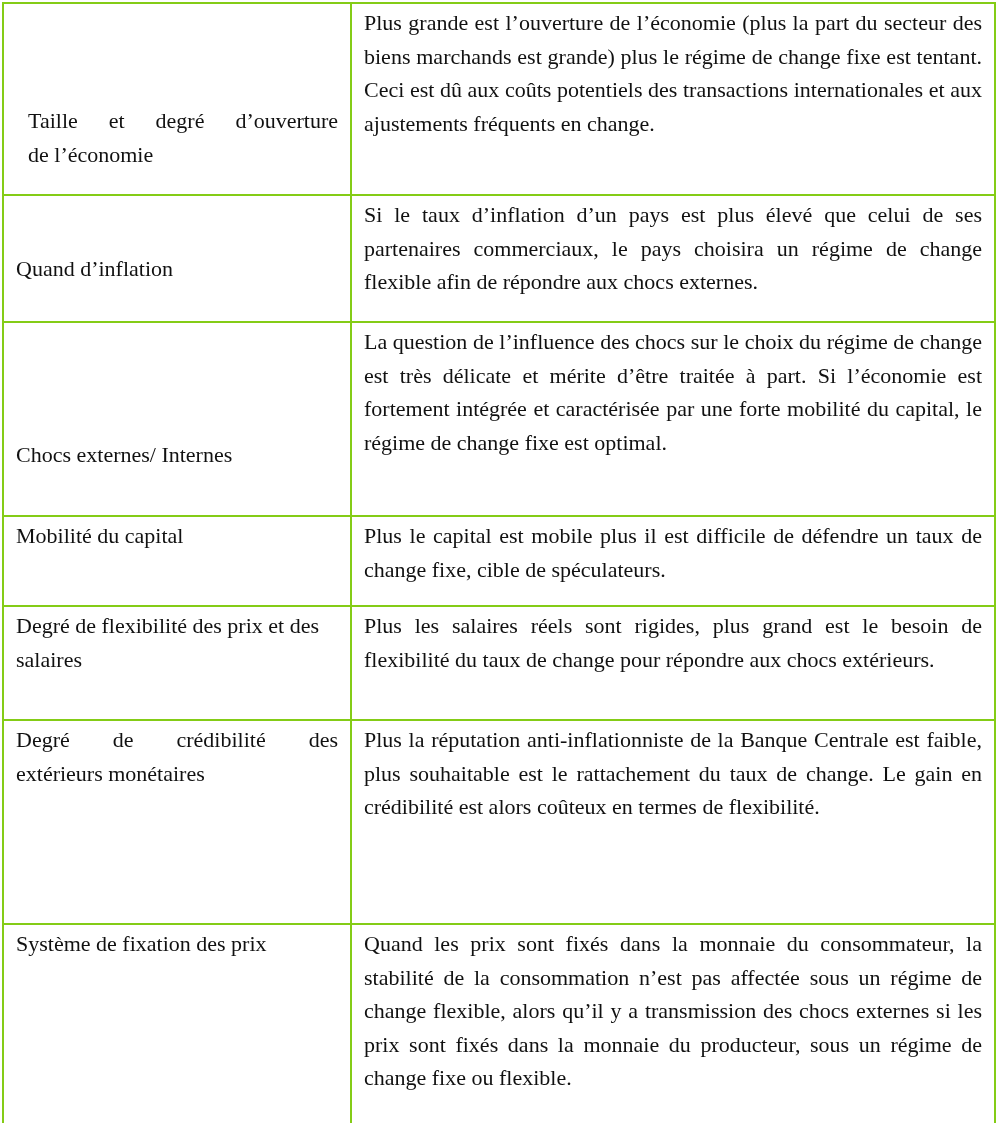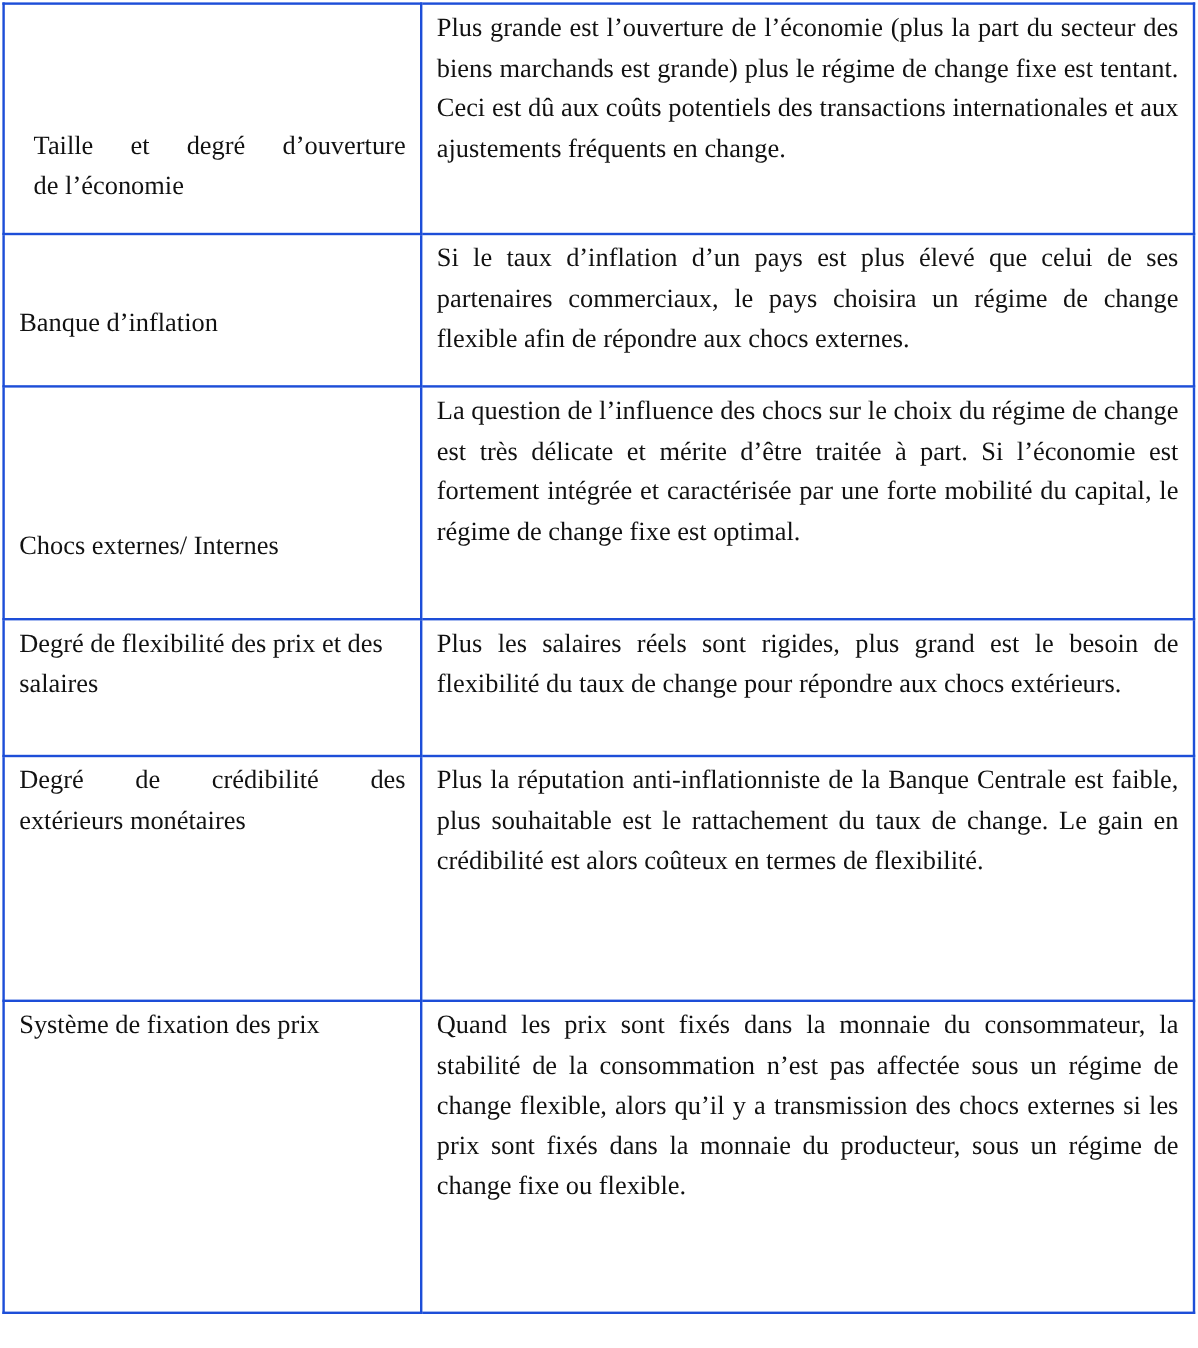--- a/index.html
+++ b/index.html
@@ -7,21 +7,21 @@
     .tbl {
       position: absolute; left: 2px; top: 2px;
       width: 994px;
       border-collapse: collapse;
       table-layout: fixed;
       font-family: "Liberation Serif", "DejaVu Serif", serif;
       font-size: 22px;
       color: #111111;
     }
     .tbl td {
-      border: 2px solid #1d4ed8;
+      border: 2px solid #84cc16;
       padding: 0 12px;
       line-height: 33.6px;
       box-sizing: border-box;
     }
     .col-left { width: 348px; }
     .tbl td.factor { vertical-align: middle; }
     .tbl td.desc { vertical-align: top; padding-top: 2px; text-align: justify; }
     .tbl td.top { vertical-align: top; padding-top: 2px; }
     .r1 { height: 192px; }
     .r2 { height: 127px; }
@@ -46,26 +46,30 @@
   </colgroup>
   <tbody>
     <tr class="r1">
       <td class="factor">
         <span class="line1">Taille et degré d’ouverture</span>
         <span>de l’économie</span>
       </td>
       <td class="desc">Plus grande est l’ouverture de l’économie (plus la part du secteur des biens marchands est grande) plus le régime de change fixe est tentant. Ceci est dû aux coûts potentiels des transactions internationales et aux ajustements fréquents en change.</td>
     </tr>
     <tr class="r2">
-      <td class="factor">Banque d’inflation</td>
+      <td class="factor">Quand d’inflation</td>
       <td class="desc">Si le taux d’inflation d’un pays est plus élevé que celui de ses partenaires commerciaux, le pays choisira un régime de change flexible afin de répondre aux chocs externes.</td>
     </tr>
     <tr class="r3">
       <td class="factor">Chocs externes/ Internes</td>
       <td class="desc">La question de l’influence des chocs sur le choix du régime de change est très délicate et mérite d’être traitée à part. Si l’économie est fortement intégrée et caractérisée par une forte mobilité du capital, le régime de change fixe est optimal.</td>
+    </tr>
+    <tr class="r4">
+      <td class="factor top">Mobilité du capital</td>
+      <td class="desc">Plus le capital est mobile plus il est difficile de défendre un taux de change fixe, cible de spéculateurs.</td>
     </tr>
     <tr class="r5">
       <td class="factor top">Degré de flexibilité des prix et des salaires</td>
       <td class="desc">Plus les salaires réels sont rigides, plus grand est le besoin de flexibilité du taux de change pour répondre aux chocs extérieurs.</td>
     </tr>
     <tr class="r6">
       <td class="factor top">
         <span class="line1">Degré de crédibilité des</span>
         <span>extérieurs monétaires</span>
       </td>

